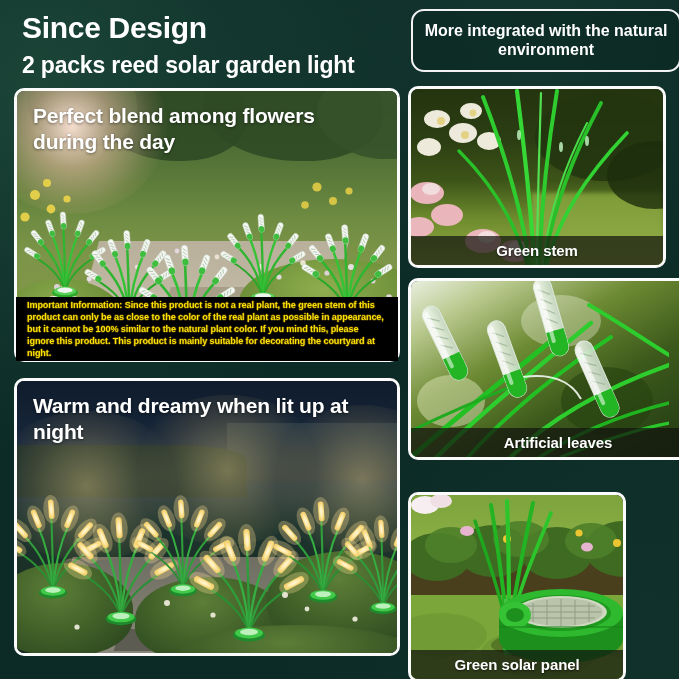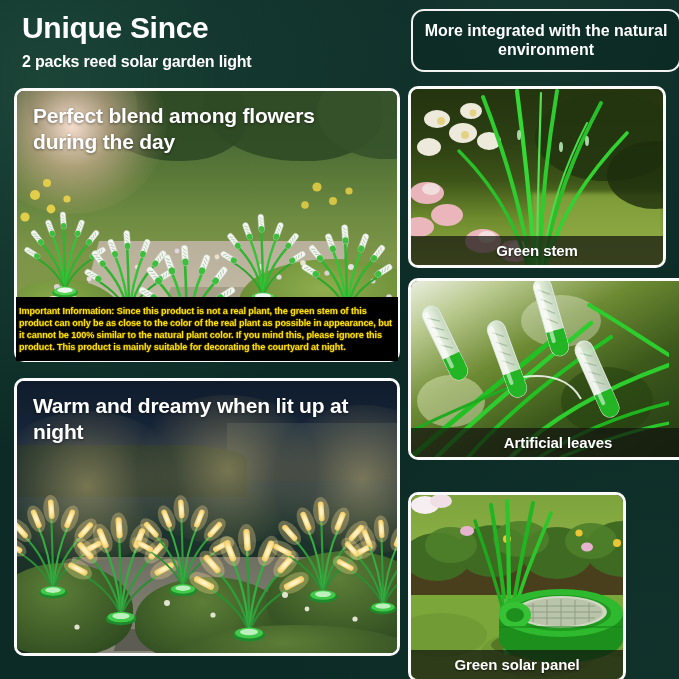--- a/index.html
+++ b/index.html
@@ -13,42 +13,42 @@
   .bg-glow{position:absolute;inset:0;pointer-events:none;
     background:
       radial-gradient(circle at 6% 12%, rgba(40,90,70,.55) 0%, rgba(12,43,38,0) 42%),
       radial-gradient(circle at 78% 4%, rgba(30,70,60,.45) 0%, rgba(12,43,38,0) 38%),
       radial-gradient(circle at 96% 96%, rgba(25,60,52,.4) 0%, rgba(12,43,38,0) 40%);
   }
   .stage{position:absolute;inset:0;}
 
   
   .title{position:absolute;left:22px;top:13px;color:#fff;font-size:30px;font-weight:bold;letter-spacing:-.3px;line-height:1;}
-  .subtitle{position:absolute;left:22px;top:54px;color:#fff;font-size:16px;font-weight:bold;letter-spacing:-.2px;line-height:1;}
+  .subtitle{position:absolute;left:22px;top:54px;color:#fff;font-size:23px;font-weight:bold;letter-spacing:-.2px;line-height:1;}
 
   .callout{position:absolute;left:411px;top:9px;width:270px;height:63px;
     border:2px solid #f2f2f2;border-radius:13px;background:rgba(10,38,33,.55);
     display:flex;align-items:center;justify-content:center;text-align:center;
     color:#fff;font-size:16px;font-weight:bold;line-height:1.18;box-sizing:border-box;padding:16px 8px;}
 
   
   .panel{position:absolute;border:3px solid #fbfbfb;border-radius:10px;overflow:hidden;box-sizing:border-box;}
   .photo{position:absolute;inset:0;overflow:hidden;}
 
   .overlay-head{position:absolute;left:16px;top:12px;right:18px;color:#fff;font-size:21px;font-weight:bold;
     line-height:1.22;letter-spacing:-.2px;text-shadow:0 1px 3px rgba(0,0,0,.45);}
 
   .cap-bar{position:absolute;left:0;right:0;bottom:0;height:29px;background:rgba(18,20,14,.72);
     display:flex;align-items:center;justify-content:center;}
   .cap-bar span{color:#fff;font-size:15px;font-weight:bold;letter-spacing:-.1px;text-shadow:0 1px 2px rgba(0,0,0,.6);}
 
   
   .warn{position:absolute;left:16px;top:297px;width:382px;height:64px;background:#000;
     display:flex;align-items:center;overflow:hidden;}
-  .warn p{margin:0;padding:0 3px;color:#ffe400;font-size:9.1px;font-weight:bold;line-height:1.34;
+  .warn p{margin:8px;padding:0 3px;color:#ffe400;font-size:9.1px;font-weight:bold;line-height:1.34;
     letter-spacing:-.1px;
     text-shadow:-1px 0 #3a2d00,1px 0 #3a2d00,0 -1px #3a2d00,0 1px #3a2d00;}
 
   
 
   
   .sky-day{position:absolute;inset:0;background:
      linear-gradient(180deg,#3e5b33 0%,#4a6b35 18%,#5d7c3a 34%,#6f8c42 48%,#7d9548 62%,#86994c 100%);}
   .sun-flare{position:absolute;left:-40px;top:-52px;width:190px;height:175px;border-radius:50%;
      background:radial-gradient(circle,rgba(255,228,214,.95) 0%,rgba(255,200,180,.5) 32%,rgba(255,190,160,.12) 62%,rgba(255,190,160,0) 75%);}
@@ -78,21 +78,21 @@
   .macro-sol-bg{position:absolute;inset:0;background:
      linear-gradient(180deg,#7da33d 0%,#8bb044 30%,#7da33d 58%,#6f9436 100%);}
 </style>
 </head>
 <body>
 
 <div class="bg-glow"></div>
 
 <div class="stage">
 
-  <div class="title">Unique Since</div>
+  <div class="title">Since Design</div>
   <div class="subtitle">2 packs reed solar garden light</div>
 
   <div class="callout">
     <span>More integrated with the natural environment</span>
   </div>
 
   <div class="panel" style="left:14px;top:88px;width:386px;height:274px;">
     <div class="photo">
       <div class="sky-day"></div>
 

